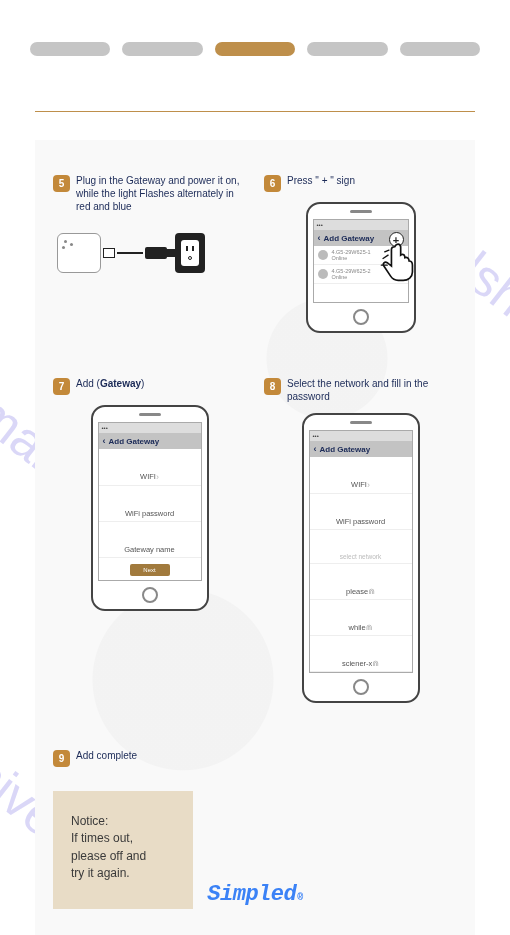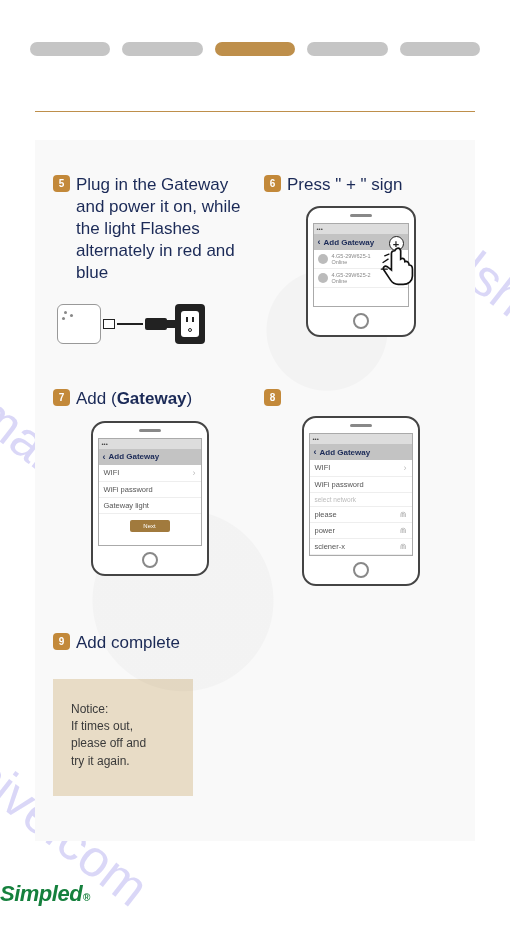--- a/index.html
+++ b/index.html
@@ -54,21 +54,21 @@
     font-size: 10px;
     font-weight: 600;
     border-radius: 4px;
     display: flex;
     align-items: center;
     justify-content: center;
     flex-shrink: 0;
     margin-top: 1px;
   }
   .title {
-    font-size: 17px;
+    font-size: 10px;
     color: #1b2a57;
     line-height: 1.3;
   }
   .title .bold { font-weight: 700; text-align: right; }
   
   .diag5 {
     margin-top: 20px;
     display: flex;
     align-items: center;
     gap: 2px;
@@ -154,21 +154,21 @@
     width:15px;height:15px;border:1.5px solid #222;border-radius:50%;
     display:flex;align-items:center;justify-content:center;
     font-size:11px;font-weight:700;background:#fff;color:#222;
   }
   .srow {
     display:flex; align-items:center; gap:4px; padding:3px 4px;
     border-bottom:1px solid #eee;
   }
   .avatar { width:10px;height:10px;border-radius:50%;background:#bbb;flex-shrink:0;}
   .tiny { font-size:5.5px; color:#888; line-height:1.1;}
-  .label7 { font-size:7.5px; color:#555; padding:3px 5px; border-bottom:1px solid #eee; display:flex; justify-content:space-between;}
+  .label7 { font-size:7.5px; color:#555; padding:3px 5px; border-bottom:1px solid #eee; display:flex; justify-content:center;margin-top:20px;}
   .nextbtn {
     width:40px;height:12px;background:#a17a3d;color:#fff;font-size:6px;
     display:flex;align-items:center;justify-content:center;margin:6px auto 4px auto;
     border-radius:2px;
   }
   .wifi-ic { color:#aaa; font-size:8px;}
   .chev { color:#bbb; font-size:9px;}
   
   .hand {
     position:absolute; right:-6px; top:36px; width:42px; height:42px;
@@ -182,25 +182,26 @@
     padding: 22px 18px 26px 18px;
     font-size: 12px;
     color: #3a3a3a;
     line-height: 1.45;
   }
   
   .brand {
     position: absolute;
     bottom: 28px;
     left: 0; right: 0;
-    font-family: Liberation Sans, sans-serif;
+    text-align: center;
+    font-family: Liberation Mono, monospace;
     font-weight: 700;
     font-style: italic;
     font-size: 22px;
-    color: #15803d;
+    color: #3b82f6;
     letter-spacing: -0.5px;
   }
   .brand .dot { font-style: normal; font-size: 10px; vertical-align: baseline; margin-left:1px;}
   
   .wm {
     position: absolute;
     color: #bcb8f2;
     font-size: 52px;
     font-weight: 400;
     opacity: 0.55;
@@ -329,32 +330,33 @@
               <span>Add Gateway</span>
             </div>
             <div class="label7">
                 <span>WIFI</span>
                 <span class="chev">›</span>
               </div>
             <div class="label7">
                 <span>WiFi password</span>
               </div>
             <div class="label7">
-                <span>Gateway light</span>
+                <span>Gateway name</span>
               </div>
             <div class="nextbtn">Next</div>
           </div>
           <div class="home"></div>
         </div>
       </div>
     </div>
 
     <div class="cell cell8">
       <div class="head">
         <div class="badge">8</div>
+        <div class="title">Select the network and fill in the password</div>
       </div>
       <div class="phone-wrap">
         <div class="phone">
           <div class="speaker"></div>
           <div class="screen">
             <div class="sbar">••• </div>
             <div class="shead">
               <span class="back-chev">‹</span>
               <span>Add Gateway</span>
             </div>
@@ -366,21 +368,21 @@
                 <span>WiFi password</span>
               </div>
             <div class="label7" style="color:#bbb;font-size:6.5px;">
                 <span>select network</span>
               </div>
             <div class="label7">
                 <span>please</span>
                 <span class="wifi-ic">⋒</span>
               </div>
             <div class="label7">
-                <span>power</span>
+                <span>while</span>
                 <span class="wifi-ic">⋒</span>
               </div>
             <div class="label7">
                 <span>sciener-x</span>
                 <span class="wifi-ic">⋒</span>
               </div>
           </div>
           <div class="home"></div>
         </div>
       </div>

